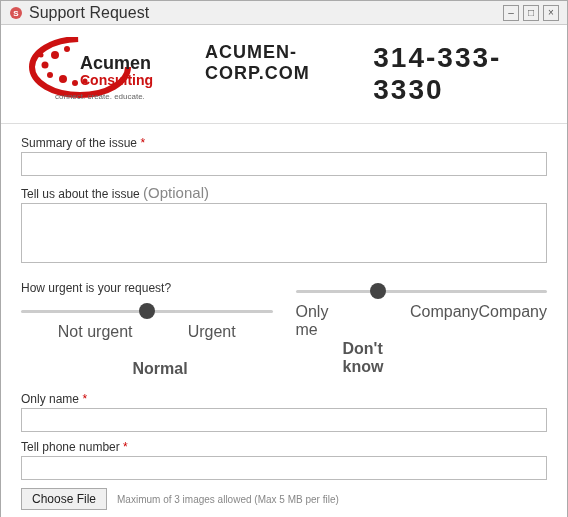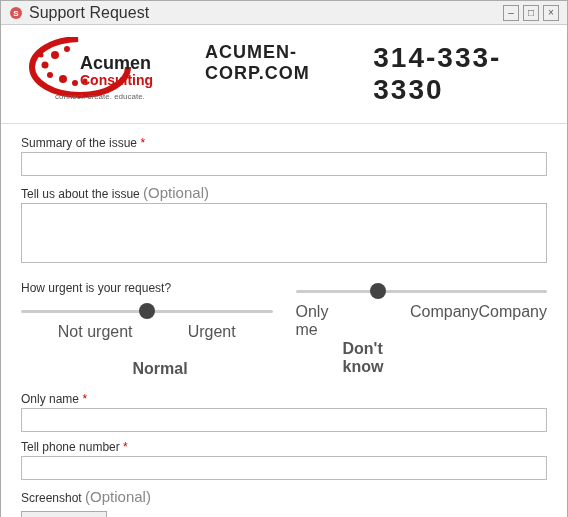--- a/index.html
+++ b/index.html
@@ -298,24 +298,20 @@
 
     <div>
       <div class="field-label">
         <span>Tell phone number</span>
         <span class="required"> *</span>
       </div>
       <input type="tel" class="form-input" style="">
     </div>
 
     <div class="screenshot-row">
-      <div class="field-label">
-        <span>Screenshot</span>
-        <span class="optional"> (Optional)</span>
-      </div>
       <div class="choose-file-row">
         <button class="choose-file-btn">Choose File</button>
         <span class="choose-file-note">Maximum of 3 images allowed (Max 5 MB per file)</span>
       </div>
     </div>
 
   </div>
 </div>
 
 </body></html>

